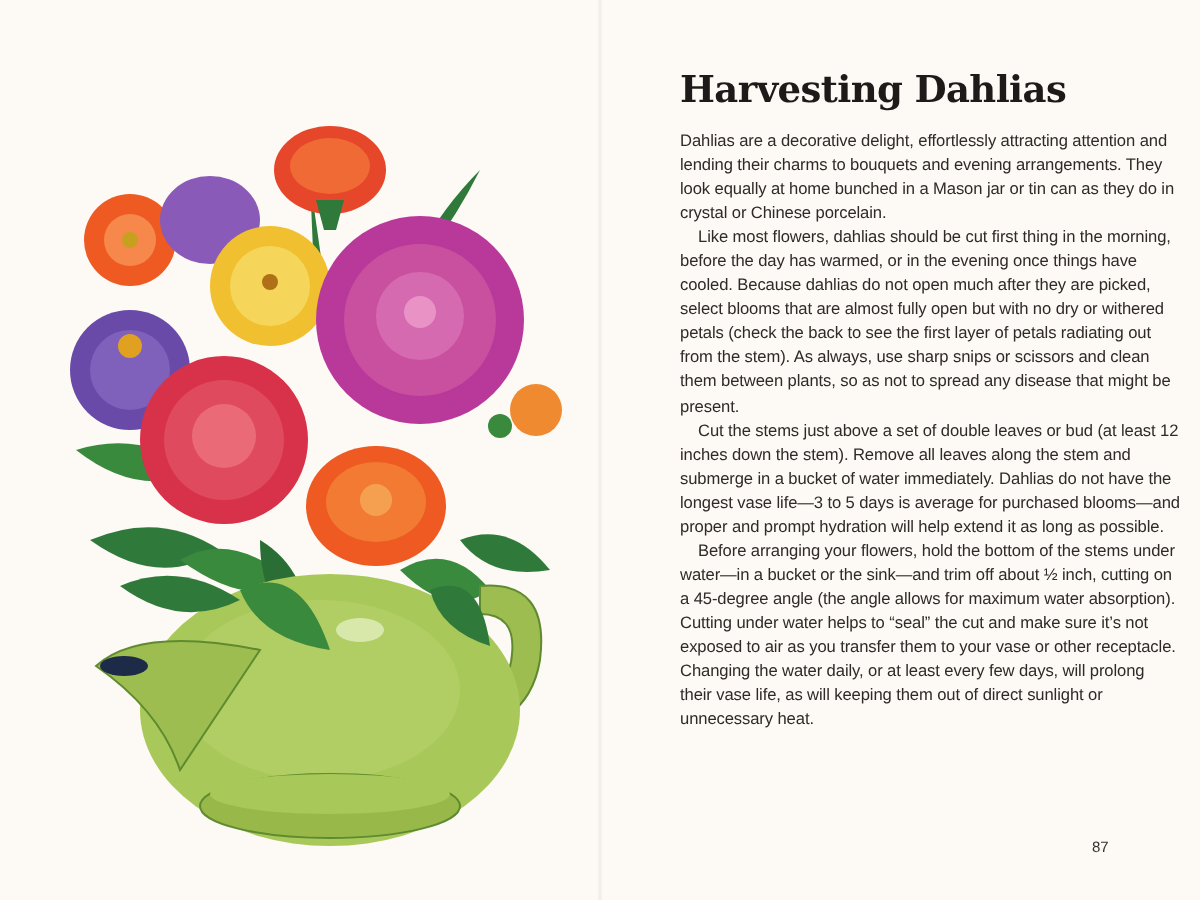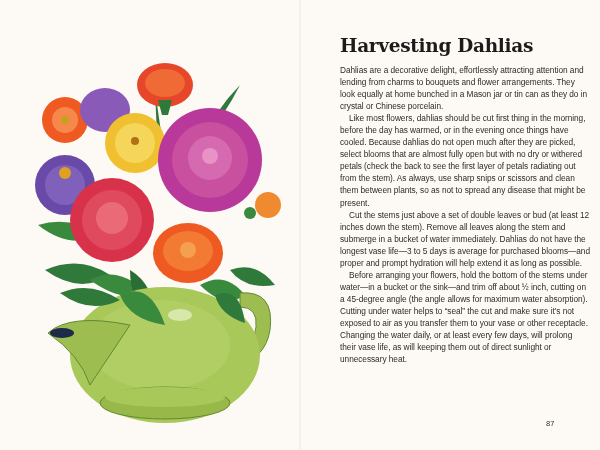--- a/index.html
+++ b/index.html
@@ -128,20 +128,20 @@
       </g>
 
       <path d="M30 238 Q60 225 90 245 Q60 260 30 238Z" fill="#2f7a3a"></path>
       <path d="M90 240 Q120 225 135 270 Q100 265 90 240Z" fill="#3a8a3e"></path>
       <path d="M185 240 Q210 230 215 268 Q190 260 185 240Z" fill="#2f7a3a"></path>
     </svg>
   </div>
 
   <div class="text-page">
     <h1 class="title">Harvesting Dahlias</h1>
-    <p class="para">Dahlias are a decorative delight, effortlessly attracting attention and lending from charms to bouquets and flower arrangements. They look equally at home bunched in a Mason jar or tin can as they do in crystal or Chinese porcelain.</p>
+    <p class="para">Dahlias are a decorative delight, effortlessly attracting attention and lending their charms to bouquets and evening arrangements. They look equally at home bunched in a Mason jar or tin can as they do in crystal or Chinese porcelain.</p>
     <p class="para indent">Like most flowers, dahlias should be cut first thing in the morning, before the day has warmed, or in the evening once things have cooled. Because dahlias do not open much after they are picked, select blooms that are almost fully open but with no dry or withered petals (check the back to see the first layer of petals radiating out from the stem). As always, use sharp snips or scissors and clean them between plants, so as not to spread any disease that might be present.</p>
     <p class="para indent">Cut the stems just above a set of double leaves or bud (at least 12 inches down the stem). Remove all leaves along the stem and submerge in a bucket of water immediately. Dahlias do not have the longest vase life—3 to 5 days is average for purchased blooms—and proper and prompt hydration will help extend it as long as possible.</p>
     <p class="para indent">Before arranging your flowers, hold the bottom of the stems under water—in a bucket or the sink—and trim off about ½ inch, cutting on a 45-degree angle (the angle allows for maximum water absorption). Cutting under water helps to “seal” the cut and make sure it’s not exposed to air as you transfer them to your vase or other receptacle. Changing the water daily, or at least every few days, will prolong their vase life, as will keeping them out of direct sunlight or unnecessary heat.</p>
   </div>
 
   <div class="page-number">87</div>
 </div>
 
 </body></html>

